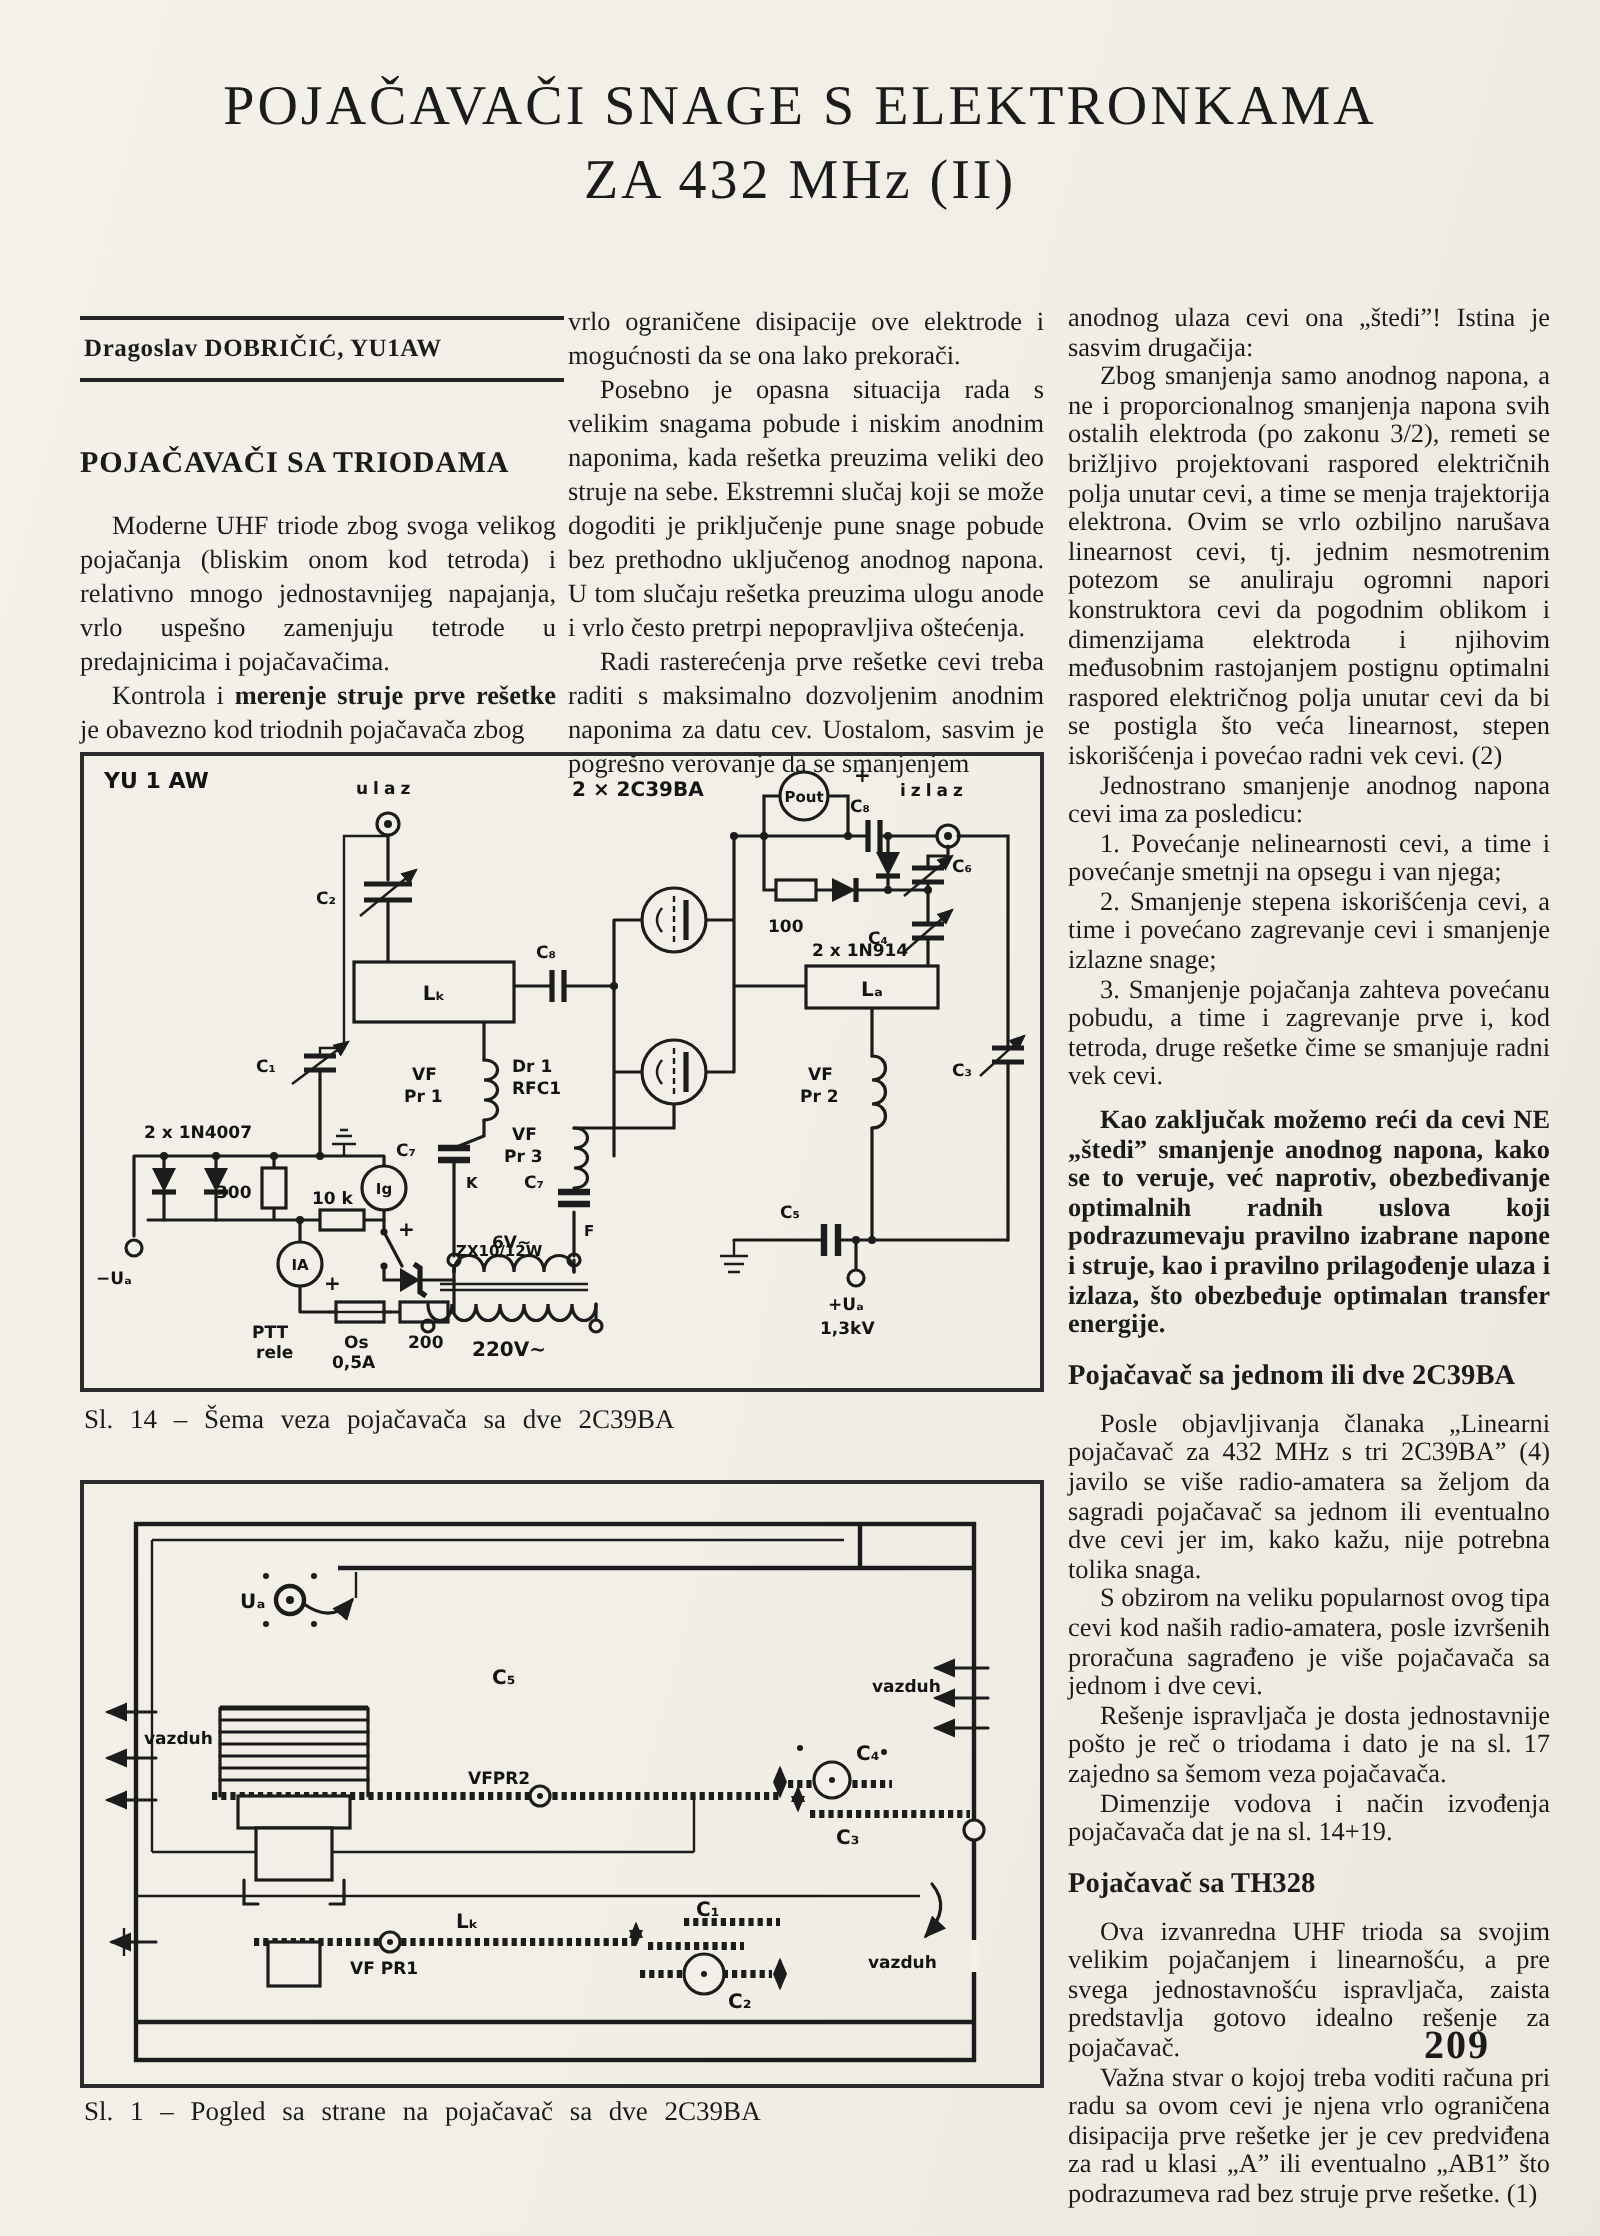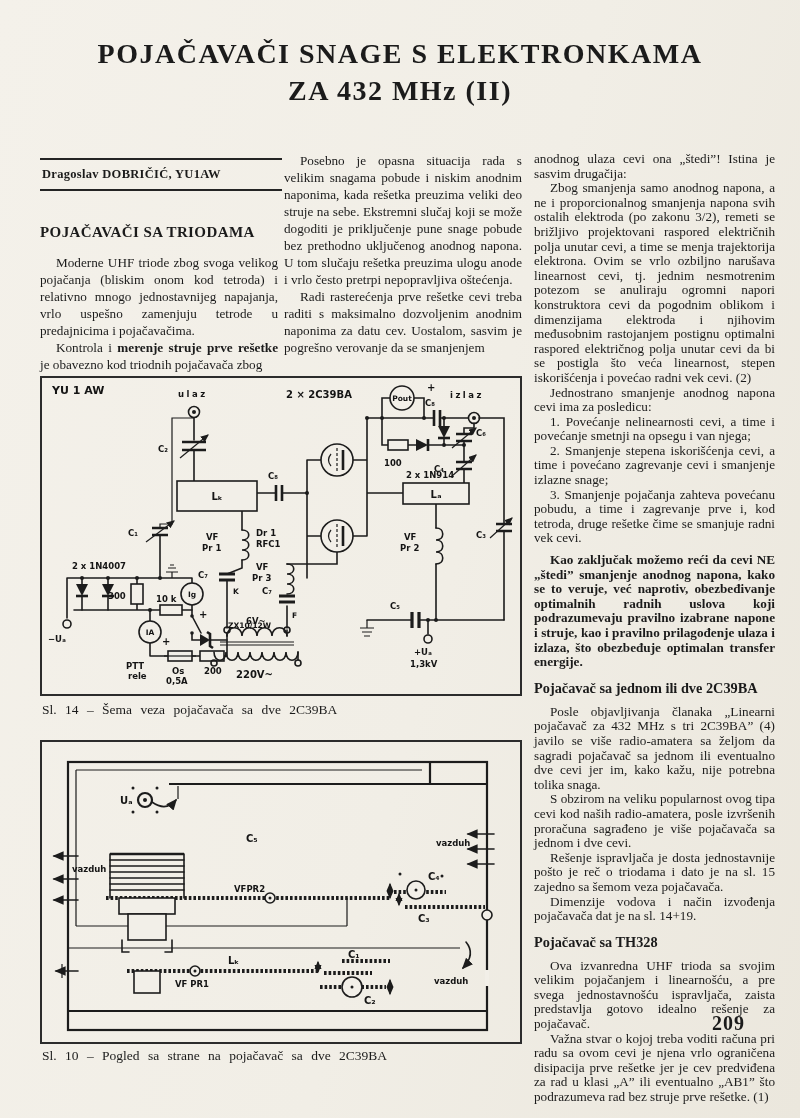--- a/index.html
+++ b/index.html
@@ -1,21 +1,21 @@
 <!DOCTYPE html>
 <html><head>
 <meta charset="utf-8">
 <style>
   html,body{margin:0;padding:0}
   body{width:800px;height:1118px;position:relative;overflow:hidden;
        background:#e9e5db;font-family:"Liberation Serif","DejaVu Serif",serif;color:#1b1b1b}
   .page{position:absolute;inset:0;
         background:linear-gradient(105deg,#f4f1ea 0%,#f1eee6 55%,#ebe7dd 100%)}
   .title{position:absolute;top:36px;left:50px;right:50px;text-align:center;
-         font-weight:bold;font-size:28px;line-height:1.32;letter-spacing:1.5px}
+         font-weight:normal;font-size:28px;line-height:1.32;letter-spacing:1.5px}
   .author{position:absolute;left:40px;top:158px;width:238px;
           border-top:2.5px solid #242424;border-bottom:2.5px solid #242424;
           padding:7px 2px 7px;font-size:12.5px;font-weight:bold;letter-spacing:.3px}
   .col{position:absolute;text-align:justify}
   .colL{left:40px;top:224px;width:238px}
   .colM{left:284px;top:152px;width:238px}
   .colR{left:534px;top:152px;width:241px}
   .col p{margin:0;text-indent:16px;font-size:13.2px;line-height:17px}
   .colR p{line-height:14.6px}
   p.noind{text-indent:0}
@@ -59,36 +59,37 @@
 
   <div class="author">Dragoslav DOBRIČIĆ, YU1AW</div>
 
   <div class="col colL">
     <div class="sechead">POJAČAVAČI SA TRIODAMA</div>
     <p>Moderne UHF triode zbog svoga velikog pojačanja (bliskim onom kod tetroda) i relativno mnogo jednostavnijeg napajanja, vrlo uspešno zamenjuju tetrode u predajnicima i pojačavačima.</p>
     <p style="margin-top:0"><span>Kontrola i </span><b>merenje struje prve rešetke</b><span> je obavezno kod triodnih pojačavača zbog</span></p>
   </div>
 
   <div class="col colM">
+    <p class="noind">vrlo ograničene disipacije ove elektrode i mogućnosti da se ona lako prekorači.</p>
     <p>Posebno je opasna situacija rada s velikim snagama pobude i niskim anodnim naponima, kada rešetka preuzima veliki deo struje na sebe. Ekstremni slučaj koji se može dogoditi je priključenje pune snage pobude bez prethodno uključenog anodnog napona. U tom slučaju rešetka preuzima ulogu anode i vrlo često pretrpi nepopravljiva oštećenja.</p>
     <p>Radi rasterećenja prve rešetke cevi treba raditi s maksimalno dozvoljenim anodnim naponima za datu cev. Uostalom, sasvim je pogrešno verovanje da se smanjenjem</p>
   </div>
 
   <div class="col colR">
     <p class="noind">anodnog ulaza cevi ona „štedi”! Istina je sasvim drugačija:</p>
     <p>Zbog smanjenja samo anodnog napona, a ne i proporcionalnog smanjenja napona svih ostalih elektroda (po zakonu 3/2), remeti se brižljivo projektovani raspored električnih polja unutar cevi, a time se menja trajektorija elektrona. Ovim se vrlo ozbiljno narušava linearnost cevi, tj. jednim nesmotrenim potezom se anuliraju ogromni napori konstruktora cevi da pogodnim oblikom i dimenzijama elektroda i njihovim međusobnim rastojanjem postignu optimalni raspored električnog polja unutar cevi da bi se postigla što veća linearnost, stepen iskorišćenja i povećao radni vek cevi. (2)</p>
     <p>Jednostrano smanjenje anodnog napona cevi ima za posledicu:</p>
     <p>1. Povećanje nelinearnosti cevi, a time i povećanje smetnji na opsegu i van njega;</p>
     <p>2. Smanjenje stepena iskorišćenja cevi, a time i povećano zagrevanje cevi i smanjenje izlazne snage;</p>
     <p>3. Smanjenje pojačanja zahteva povećanu pobudu, a time i zagrevanje prve i, kod tetroda, druge rešetke čime se smanjuje radni vek cevi.</p>
     <p class="boldpar">Kao zaključak možemo reći da cevi NE „štedi” smanjenje anodnog napona, kako se to veruje, već naprotiv, obezbeđivanje optimalnih radnih uslova koji podrazumevaju pravilno izabrane napone i struje, kao i pravilno prilagođenje ulaza i izlaza, što obezbeđuje optimalan transfer energije.</p>
     <div class="subhead">Pojačavač sa jednom ili dve 2C39BA</div>
     <p>Posle objavljivanja članaka „Linearni pojačavač za 432 MHz s tri 2C39BA” (4) javilo se više radio-amatera sa željom da sagradi pojačavač sa jednom ili eventualno dve cevi jer im, kako kažu, nije potrebna tolika snaga.</p>
     <p>S obzirom na veliku popularnost ovog tipa cevi kod naših radio-amatera, posle izvršenih proračuna sagrađeno je više pojačavača sa jednom i dve cevi.</p>
-    <p>Rešenje ispravljača je dosta jednostavnije pošto je reč o triodama i dato je na sl. 15 zajedno sa šemom veza pojačavača.</p>
+    <p>Rešenje ispravljača je dosta jednostavnije pošto je reč o triodama i dato je na sl. 17 zajedno sa šemom veza pojačavača.</p>
     <p>Dimenzije vodova i način izvođenja pojačavača dat je na sl. 14+19.</p>
     <div class="subhead">Pojačavač sa TH328</div>
     <p>Ova izvanredna UHF trioda sa svojim velikim pojačanjem i linearnošću, a pre svega jednostavnošću ispravljača, zaista predstavlja gotovo idealno rešenje za pojačavač.</p>
     <p>Važna stvar o kojoj treba voditi računa pri radu sa ovom cevi je njena vrlo ograničena disipacija prve rešetke jer je cev predviđena za rad u klasi „A” ili eventualno „AB1” što podrazumeva rad bez struje prve rešetke. (1)</p>
   </div>
 
   <div id="fig14" class="fig">
   <svg width="474" height="312" viewBox="0 0 474 312">
     <defs>
       <marker id="ah" markerWidth="8" markerHeight="8" refX="6" refY="3" orient="auto-start-reverse">
@@ -332,16 +333,16 @@
     <text class="s" x="392" y="242">vazduh</text>
     <text class="s" x="192" y="150">VFPR2</text>
     <text class="s10" x="386" y="138">C₄</text>
     <text class="s10" x="376" y="180">C₃</text>
     <text class="s10" x="306" y="216">C₁</text>
     <text class="s10" x="322" y="262">C₂</text>
     <text class="s10" x="186" y="222">Lₖ</text>
     <text class="s" x="133" y="245">VF PR1</text>
   </svg>
   </div>
-  <div id="cap15" class="caption">Sl. 10 – Pogled sa strane na pojačavač sa dve 2C39BA</div>
+  <div id="cap15" class="caption">Sl. 1 – Pogled sa strane na pojačavač sa dve 2C39BA</div>
 
   <div class="pageno">209</div>
 </div>
 
 </body></html>

